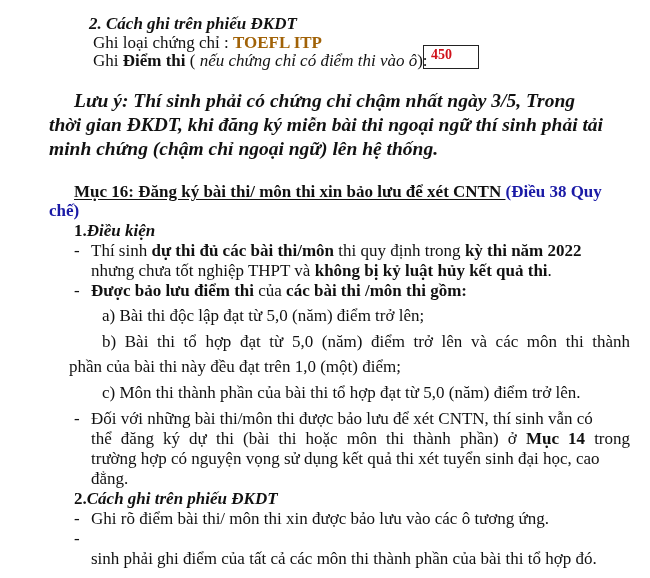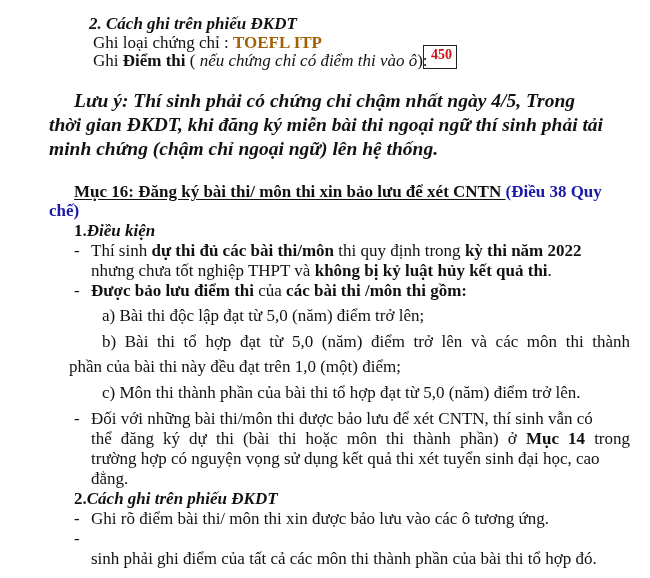--- a/index.html
+++ b/index.html
@@ -8,21 +8,21 @@
     font-family: "Liberation Serif", serif; color: #111;
   }
   .abs { position: absolute; white-space: nowrap; }
   .f17 { font-size: 17px; line-height: 21px; }
   .f19 { font-size: 19.5px; line-height: 24px; }
   b, .b { font-weight: bold; }
   i, .i { font-style: italic; }
   .red { color: #a16207; font-weight: bold; }
   .blue { color: #1a1aa6; font-weight: bold; }
   .score-box {
-    position: absolute; left: 423px; top: 45px; width: 34px; height: 24px;
+    position: absolute; left: 423px; top: 45px; width: 56px; height: 24px;
     border: 1.5px solid #222; box-sizing: border-box;
   }
   .score-box span {
     position: absolute; left: 7px; top: 1px; font-size: 14px; font-weight: bold; color: #d0121b;
   }
   .u { text-decoration: underline; text-underline-offset: 2px; }
   .dash { position: absolute; }
   .justify { white-space: normal; text-align: justify; text-align-last: justify; }
 </style>
 </head>
@@ -32,21 +32,21 @@
 <div class="abs f17" style="left:93px;top:32px;">
   <span>Ghi loại chứng chỉ : </span><span class="red">TOEFL ITP</span>
 </div>
 <div class="abs f17" style="left:93px;top:50px;">
   <span>Ghi </span><b>Điểm thi</b><span> ( </span><i>nếu chứng chỉ có điểm thi vào ô</i><span>):</span>
 </div>
 <div class="score-box">
   <span>450</span>
 </div>
 
-<div class="abs f19 b i" style="left:74px;top:89px;">Lưu ý: Thí sinh phải có chứng chỉ chậm nhất ngày 4/5, Trong</div>
+<div class="abs f19 b i" style="left:74px;top:89px;">Lưu ý: Thí sinh phải có chứng chỉ chậm nhất ngày 3/5, Trong</div>
 <div class="abs f19 b i" style="left:49px;top:113px;">thời gian ĐKDT, khi đăng ký miễn bài thi ngoại ngữ thí sinh phải tải</div>
 <div class="abs f19 b i" style="left:49px;top:137px;">minh chứng (chậm chỉ ngoại ngữ) lên hệ thống.</div>
 
 <div class="abs f17 b" style="left:74px;top:181px;">
   <span class="u">Mục 16: Đăng ký bài thi/ môn thi xin bảo lưu để xét CNTN </span><span class="blue">(Điều 38 Quy</span>
 </div>
 <div class="abs f17 blue" style="left:49px;top:200px;">chế)</div>
 
 <div class="abs f17 b" style="left:74px;top:220px;">
   <span>1.</span><i>Điều kiện</i>

